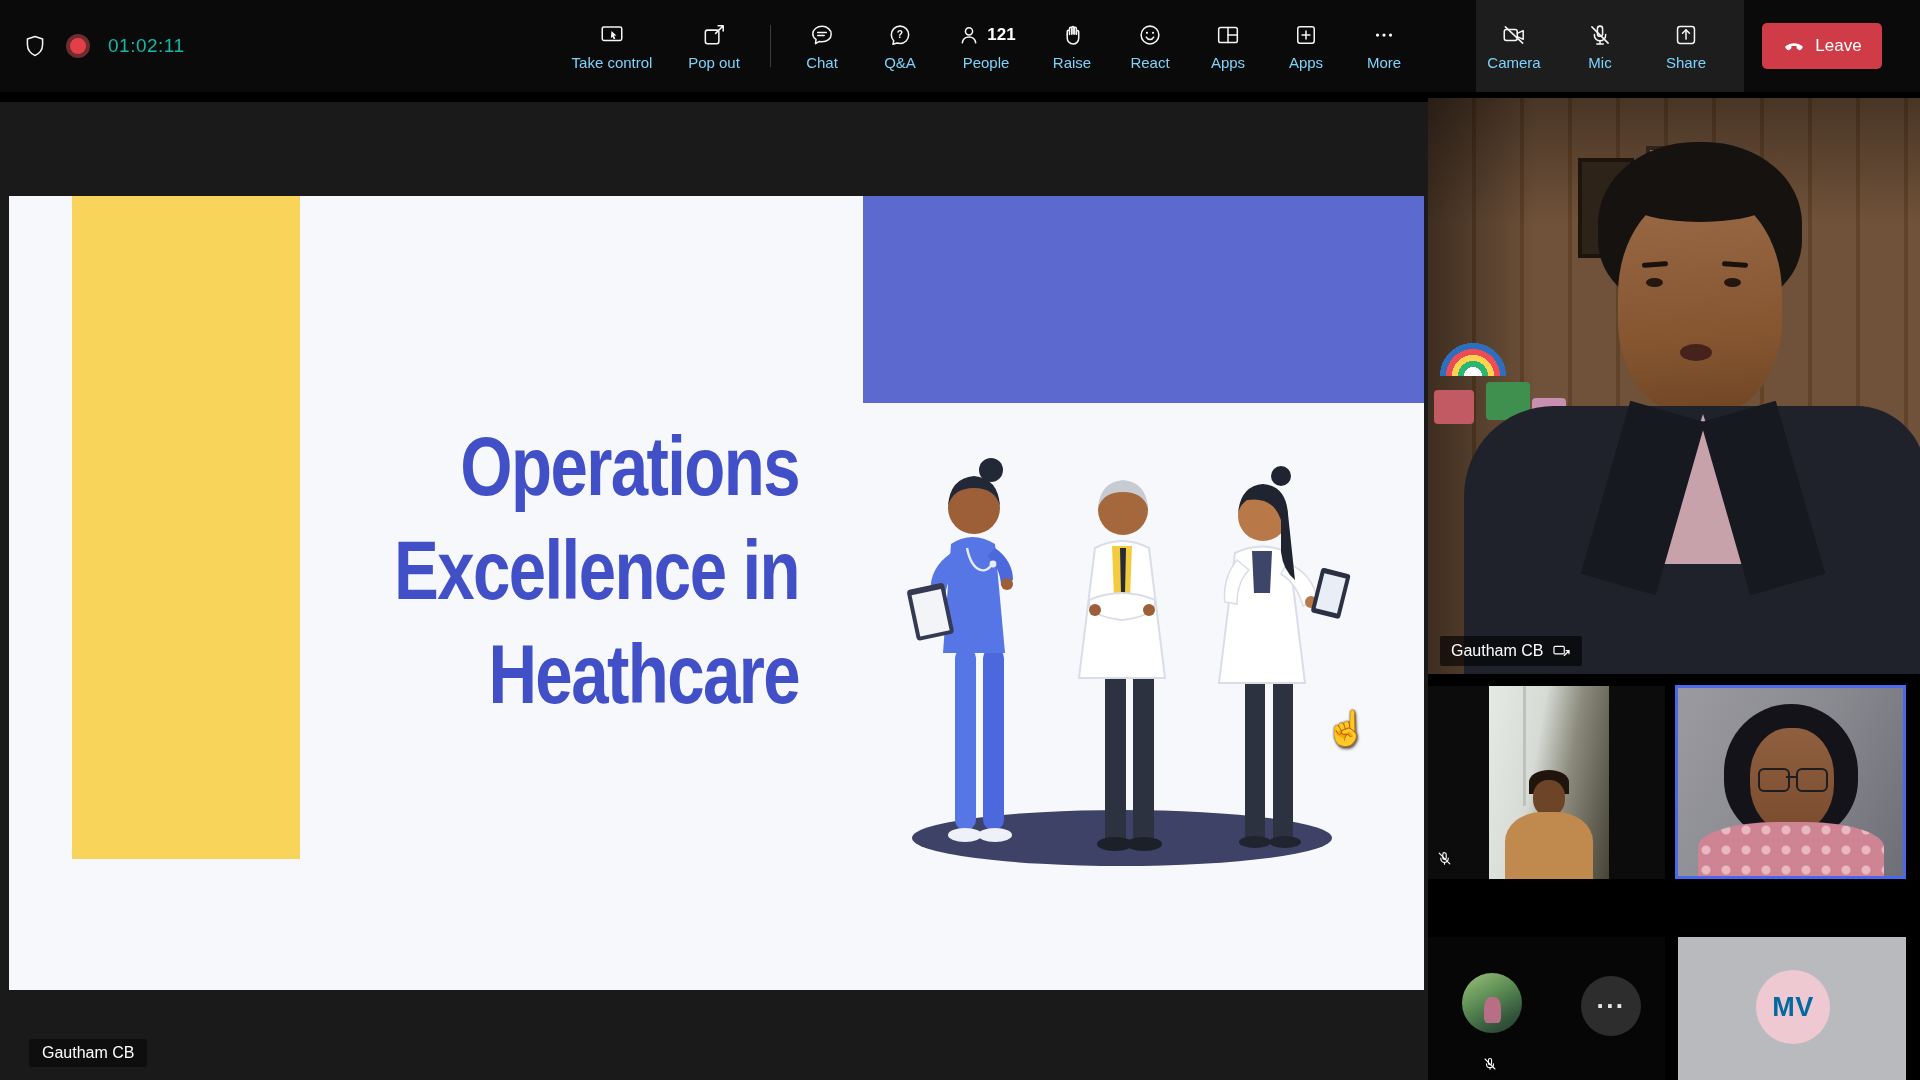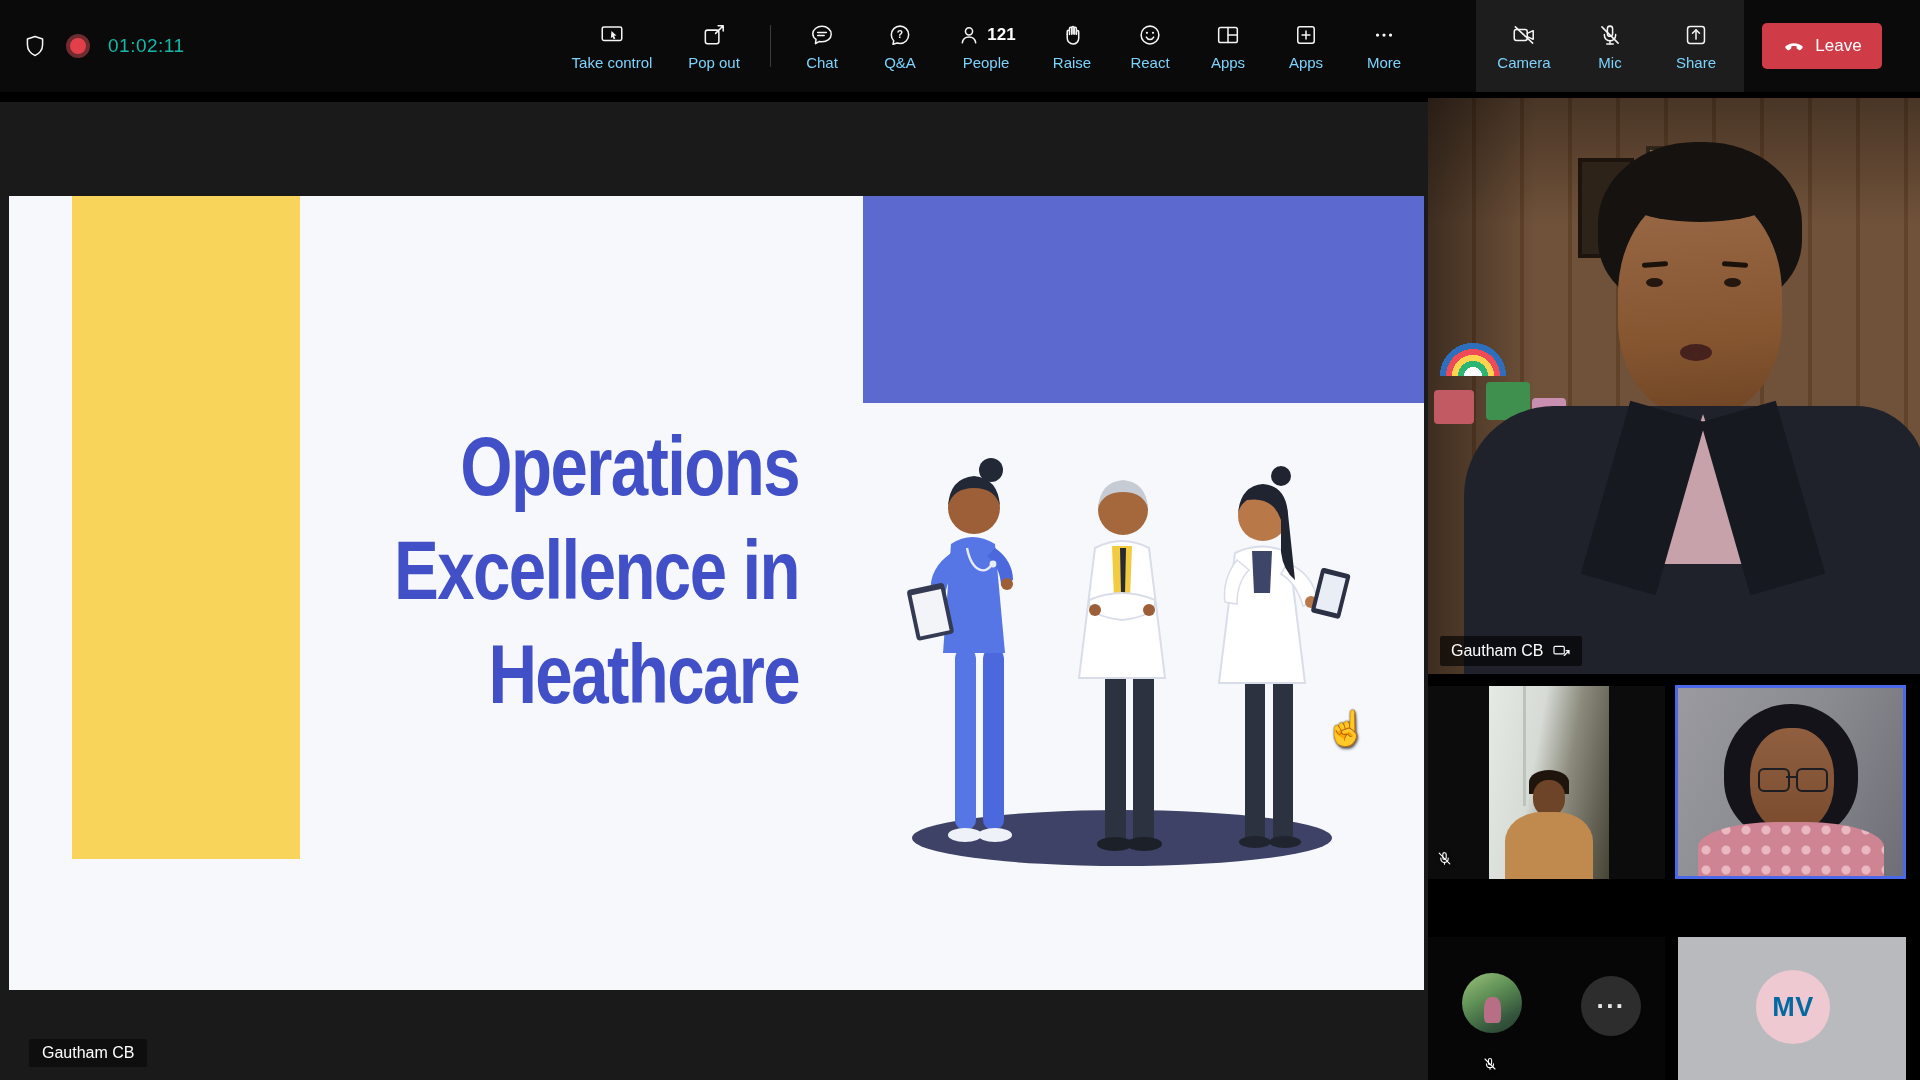--- a/index.html
+++ b/index.html
@@ -12,21 +12,21 @@
   .rec-dot{width:16px;height:16px;border-radius:50%;background:#e23f4a;border:4px solid #6e2c31;box-sizing:content-box;}
   .tb-center{position:absolute;left:566px;top:0;height:92px;display:flex;align-items:center;gap:24px;}
   .tb-item{display:flex;flex-direction:column;align-items:center;justify-content:center;gap:5px;color:#f3f3f3;height:92px;cursor:pointer;}
   .tb-item .lbl{font-size:15px;white-space:nowrap;color:#7dd3fc;}
   .tb-icon{height:27px;display:flex;align-items:center;justify-content:center;}
   .tb-icon svg{stroke:#f5f5f5;fill:none;stroke-width:1.4;stroke-linecap:round;stroke-linejoin:round;}
   .icon-row{display:flex;align-items:center;gap:5px;height:27px;}
   .people-count{font-size:17px;font-weight:bold;color:#fff;}
   .tb-divider{width:1px;height:42px;background:#3c3c3c;}
   .w92{min-width:92px}.w64{min-width:64px}.w54{min-width:54px}.w70{min-width:70px}
-  .tb-right{position:absolute;left:1476px;top:0;width:268px;height:92px;background:#1d1d1d;display:flex;align-items:center;justify-content:center;gap:10px;}
+  .tb-right{position:absolute;left:1476px;top:0;width:268px;height:92px;background:#1d1d1d;display:flex;align-items:center;justify-content:flex-start;gap:10px;}
   .tb-right .tb-item{min-width:76px;}
   .leave-btn{position:absolute;right:38px;top:23px;width:120px;height:46px;background:#cf3b46;border:none;border-radius:5px;color:#fff;font-size:17px;font-family:"Liberation Sans",sans-serif;display:flex;align-items:center;justify-content:center;gap:9px;cursor:pointer;}
 
   
   .stage{position:absolute;left:0;top:92px;width:1428px;height:988px;background:#1a1a1a;overflow:hidden;margin-top:10px;}
   .slide{position:absolute;left:9px;top:94px;width:1415px;height:794px;background:#f7f8fb;overflow:hidden;}
   .ybar{position:absolute;left:63px;top:0;width:228px;height:663px;background:#f8d45a;}
   .bluerect{position:absolute;left:854px;top:0;right:0;height:207px;background:#5c69ce;}
   .slide-title{position:absolute;left:240px;top:218px;width:550px;text-align:right;font-weight:bold;font-size:84px;line-height:1.24;color:#4150c7;letter-spacing:-2px;transform:scaleX(.8);transform-origin:100% 0;}
   .slide-title span{display:block;}

